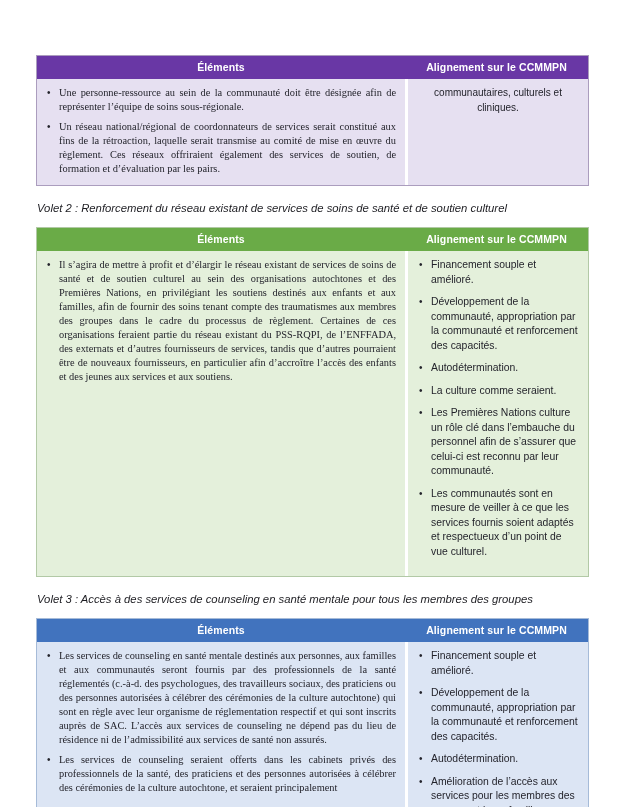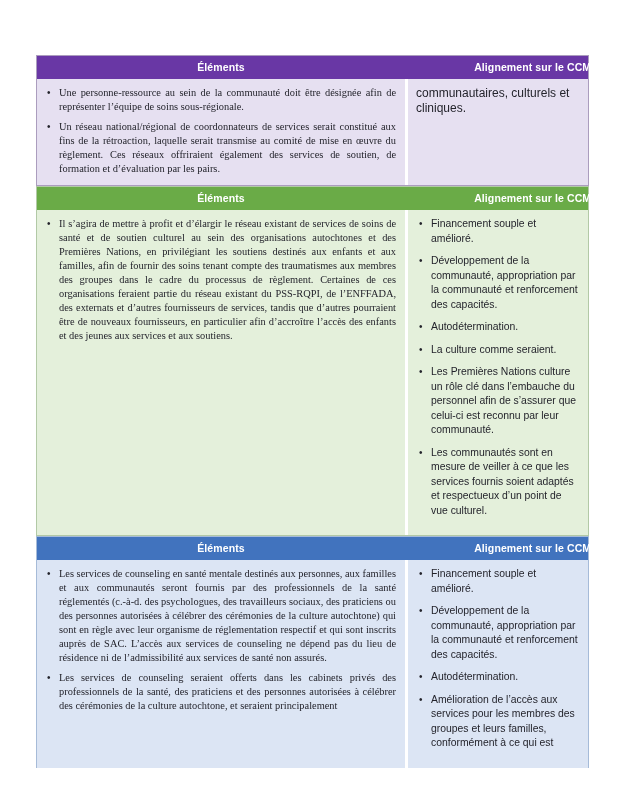--- a/index.html
+++ b/index.html
@@ -12,21 +12,21 @@
     color:#24242c;
   }
   .content { position:absolute; left:36px; top:55px; width:553px; }
 
   
   .tbl { width:553px; border:1px solid #b3abbf; }
   .tbl.purple { border-color:#ab9dbe; }
   .tbl.green  { border-color:#b2c9a6; }
   .tbl.blue   { border-color:#a6bbd8; border-bottom:0; }
 
-  .hdr-row { display:grid; grid-template-columns:368px 183px;gap:48px; }
+  .hdr-row { display:grid; grid-template-columns:368px 183px; }
   .purple .hdr-row { background:#6937a5; }
   .green  .hdr-row { background:#6aab47; }
   .blue   .hdr-row { background:#4173be; }
   .hdr {
     color:#ffffff; font-weight:bold; font-size:10.5px;
     text-align:center; padding:5px 4px 6px;
     letter-spacing:0.1px;
   }
 
   .body-row { display:grid; grid-template-columns:368px 183px; }
@@ -37,21 +37,21 @@
   .cell { font-size:10.4px; line-height:14px; padding:7px 9px 9px 7px; }
   .cell.c2 { border-left:3px solid #ffffff; line-height:14.5px; padding:7px 8px 9px 8px; }
 
   .bullet-item { display:flex; margin-bottom:6px; }
   .bullet-item:last-child { margin-bottom:0; }
   .c2 .bullet-item { margin-bottom:8px; }
   .b { flex:0 0 15px; width:15px; padding-left:3px; font-size:10px; }
   .txt { flex:1; }
   .c1 .txt { text-align:justify;font-family:Liberation Serif, serif; }
 
-  .plain { font-size:12px; line-height:14.5px; }
+  .plain { font-size:10px; line-height:14.5px;text-align:center; }
 
   
   .volet {
     font-style:italic; font-size:11.3px; color:#1d1d22;
     margin:15px 1px 12px 1px; line-height:14px;
   }
 </style>
 </head>
 <body>
 
@@ -73,20 +73,21 @@
             <span class="b">•</span>
             <span class="txt">Un réseau national/régional de coordonnateurs de services serait constitué aux fins de la rétroaction, laquelle serait transmise au comité de mise en œuvre du règlement. Ces réseaux offriraient également des services de soutien, de formation et d’évaluation par les pairs.</span>
           </div>
         </div>
         <div class="cell c2">
           <p class="plain">communautaires, culturels et cliniques.</p>
         </div>
       </div>
     </section>
 
+    <p class="volet">Volet 2 : Renforcement du réseau existant de services de soins de santé et de soutien culturel</p>
 
     <section class="tbl green">
       <div class="hdr-row">
         <div class="hdr">Éléments</div>
         <div class="hdr">Alignement sur le CCMMPN</div>
       </div>
       <div class="body-row">
         <div class="cell c1">
           <div class="bullet-item">
             <span class="b">•</span>
@@ -115,20 +116,21 @@
             <span class="txt">Les Premières Nations culture un rôle clé dans l’embauche du personnel afin de s’assurer que celui-ci est reconnu par leur communauté.</span>
           </div>
           <div class="bullet-item">
             <span class="b">•</span>
             <span class="txt">Les communautés sont en mesure de veiller à ce que les services fournis soient adaptés et respectueux d’un point de vue culturel.</span>
           </div>
         </div>
       </div>
     </section>
 
+    <p class="volet">Volet 3 : Accès à des services de counseling en santé mentale pour tous les membres des groupes</p>
 
     <section class="tbl blue">
       <div class="hdr-row">
         <div class="hdr">Éléments</div>
         <div class="hdr">Alignement sur le CCMMPN</div>
       </div>
       <div class="body-row">
         <div class="cell c1">
           <div class="bullet-item">
             <span class="b">•</span>

